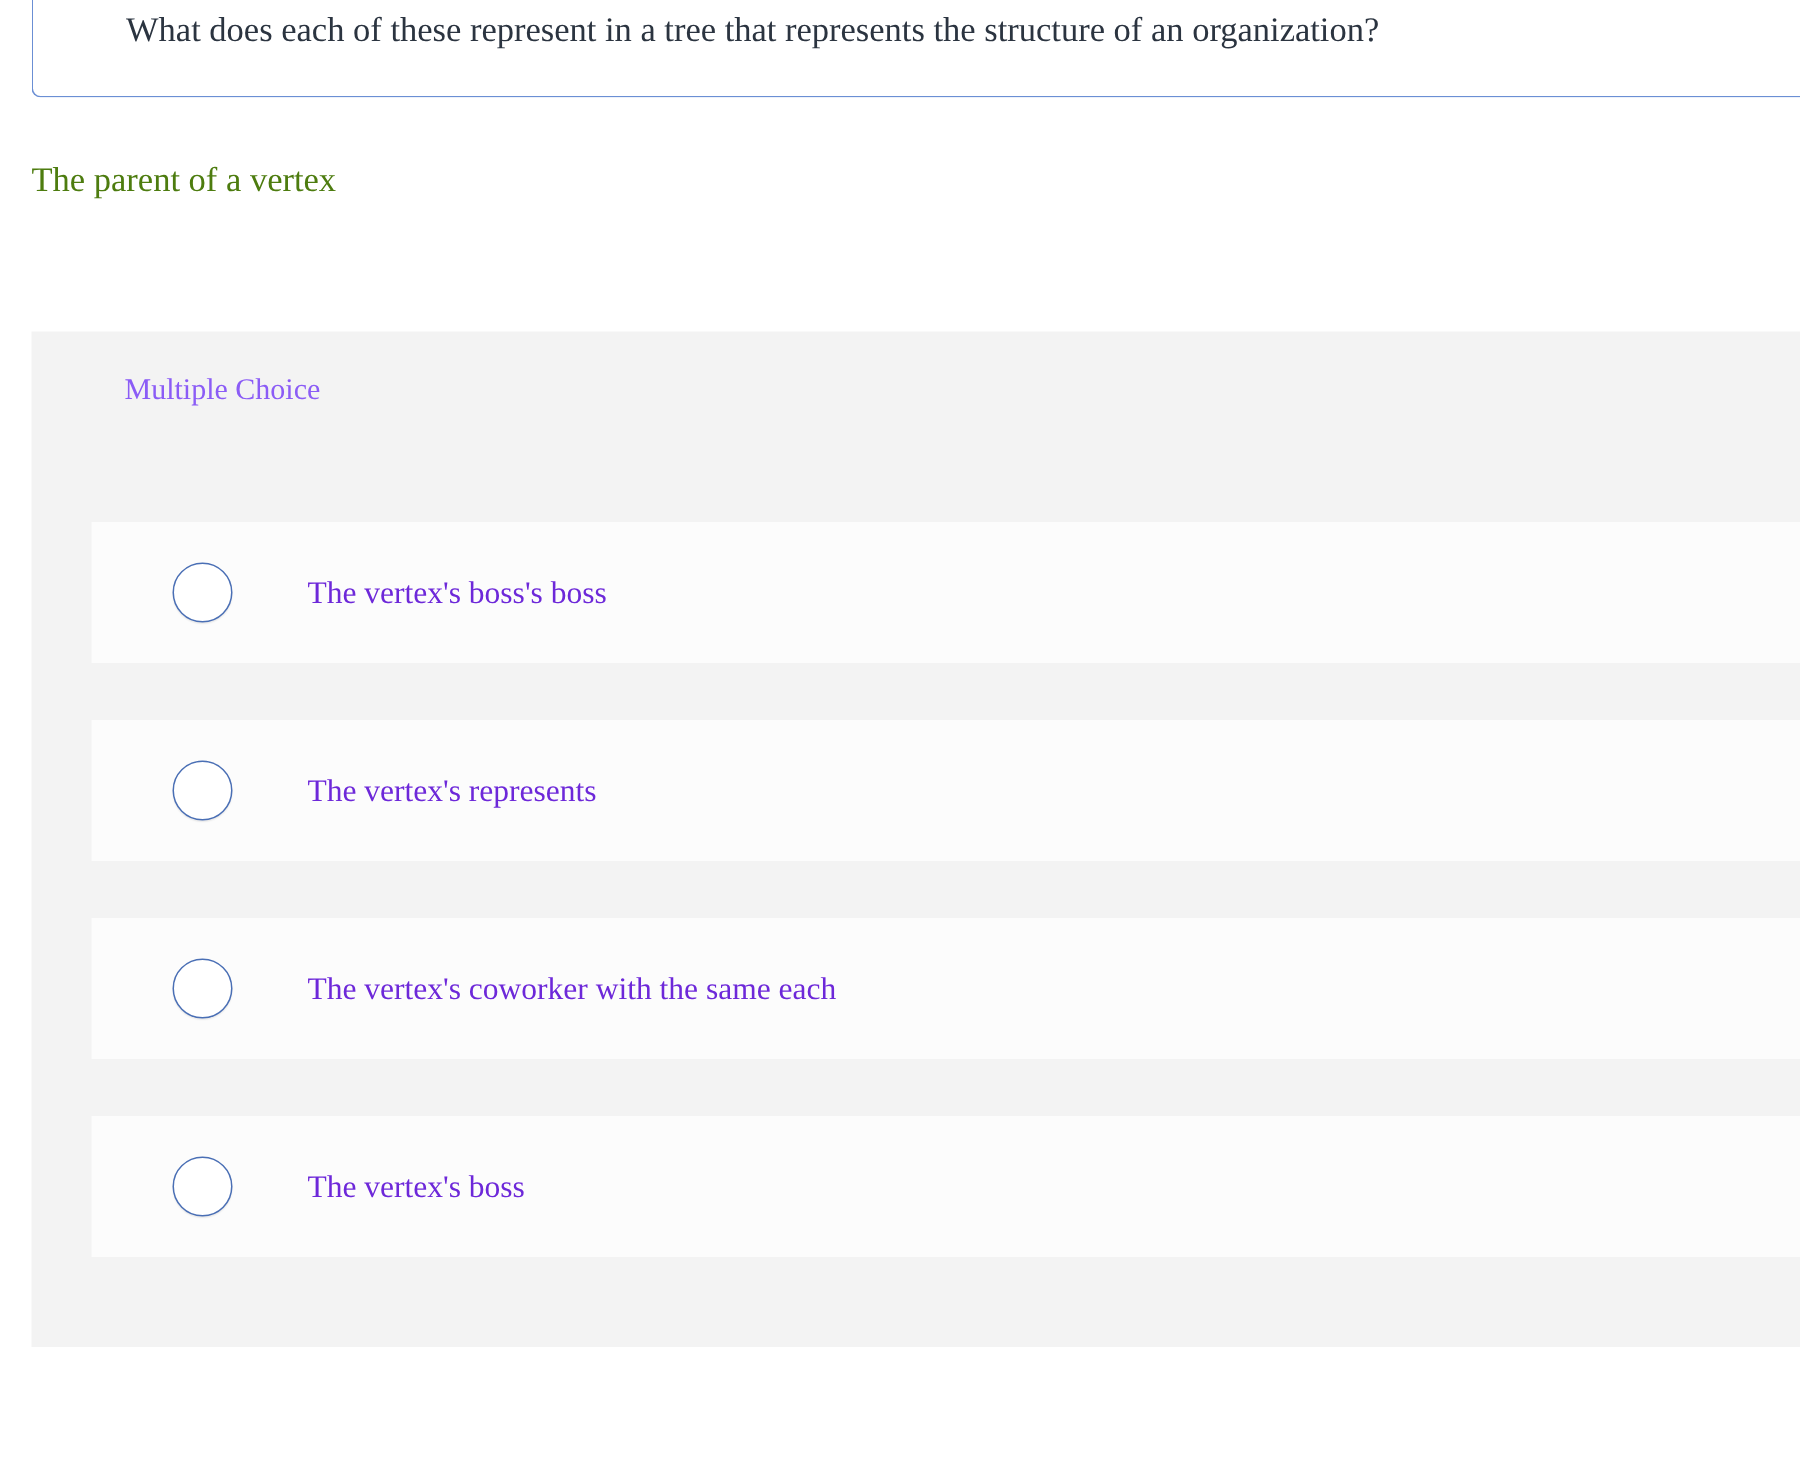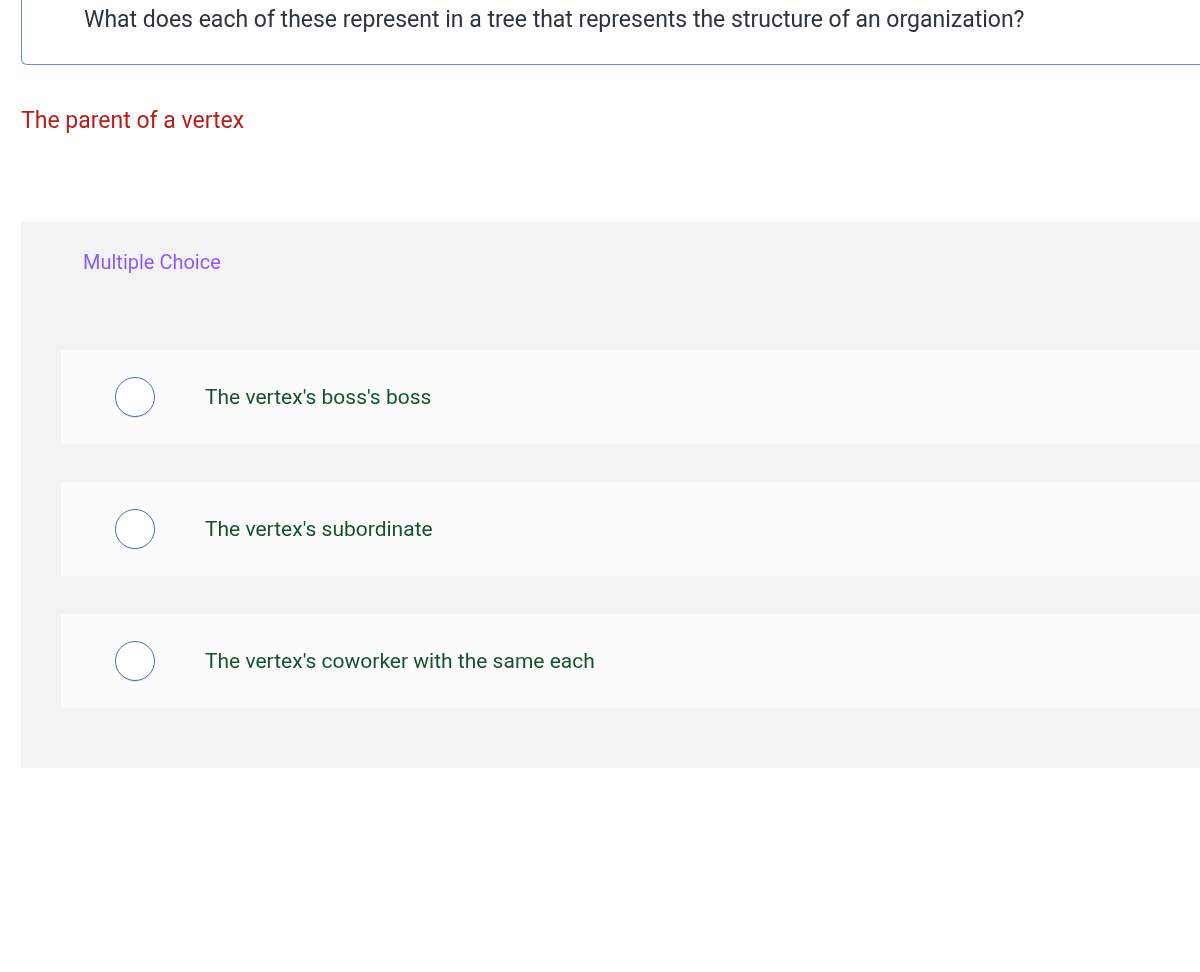--- a/index.html
+++ b/index.html
@@ -1,18 +1,19 @@
 <!DOCTYPE html>
 <html><head>
   <meta charset="utf-8">
   <style>
     * {
       box-sizing: border-box;
       margin: 0;
       padding: 0;
+      font-family: Liberation Serif, serif;
     }
     body {
       font-family: -apple-system, BlinkMacSystemFont, "Segoe UI", Roboto, Helvetica, Arial, sans-serif;
       background: #ffffff;
       width: 1200px;
       height: 972px;
       overflow: hidden;
       color: #333a42;
     }
     .question-box {
@@ -25,21 +26,21 @@
       width: calc(100% - 21px);
     }
     .question-text {
       font-size: 23px;
       color: #2b3440;
       line-height: 1.4;
       padding-top: 4px;
     }
     .sub-prompt {
       font-size: 23px;
-      color: #b91c1c;
+      color: #4d7c0f;
       margin-left: 21px;
       margin-top: 42px;
     }
     .mc-container {
       margin-left: 21px;
       margin-top: 88px;
       background: #f3f3f3;
       width: calc(100% - 21px);
       padding-bottom: 60px;
     }
@@ -67,21 +68,21 @@
       height: 40px;
       border: 1.5px solid #4a6fb5;
       border-radius: 50%;
       background: #ffffff;
       box-shadow: 0 1px 1px rgba(0,0,0,0.08);
       flex-shrink: 0;
       cursor: pointer;
     }
     .option-text {
       font-size: 21px;
-      color: #14532d;
+      color: #6d28d9;
       margin-left: 50px;
     }
   </style>
 </head>
 <body>
 
 <div class="question-box">
   <div class="question-text">What does each of these represent in a tree that represents the structure of an organization?</div>
 </div>
 
@@ -91,23 +92,27 @@
   <div class="mc-header">Multiple Choice</div>
   <div class="options-wrap">
 
     <div class="option-row">
       <div class="radio-circle"></div>
       <div class="option-text">The vertex's boss's boss</div>
     </div>
 
     <div class="option-row">
       <div class="radio-circle"></div>
-      <div class="option-text">The vertex's subordinate</div>
+      <div class="option-text">The vertex's represents</div>
     </div>
 
     <div class="option-row">
       <div class="radio-circle"></div>
       <div class="option-text">The vertex's coworker with the same each</div>
     </div>
 
+    <div class="option-row">
+      <div class="radio-circle"></div>
+      <div class="option-text">The vertex's boss</div>
+    </div>
 
   </div>
 </div>
 
 </body></html>

